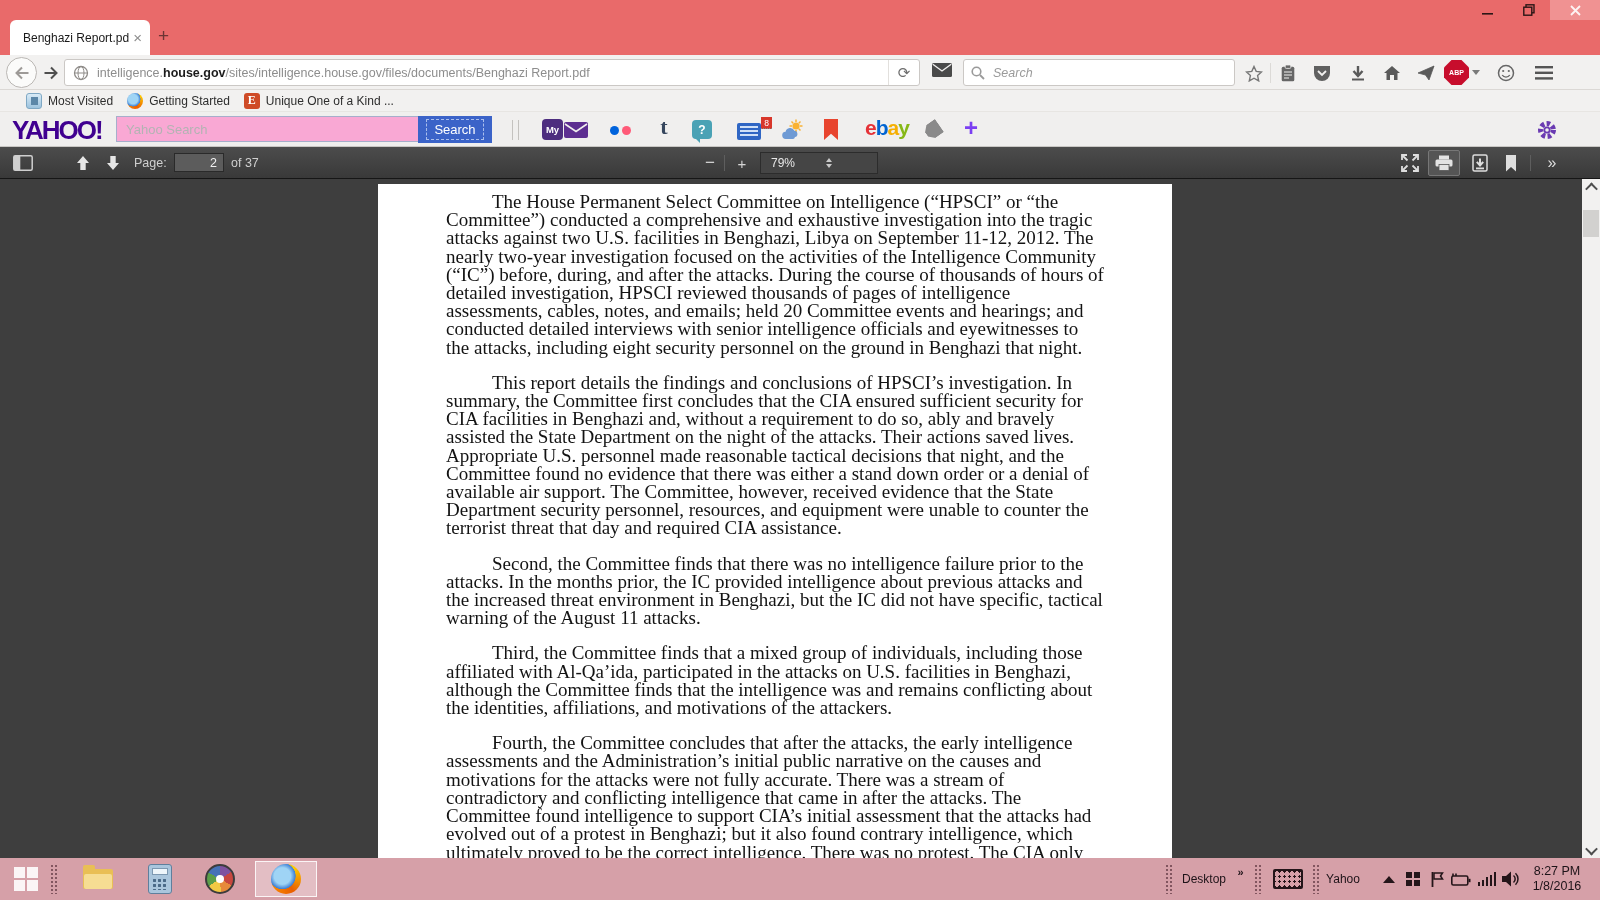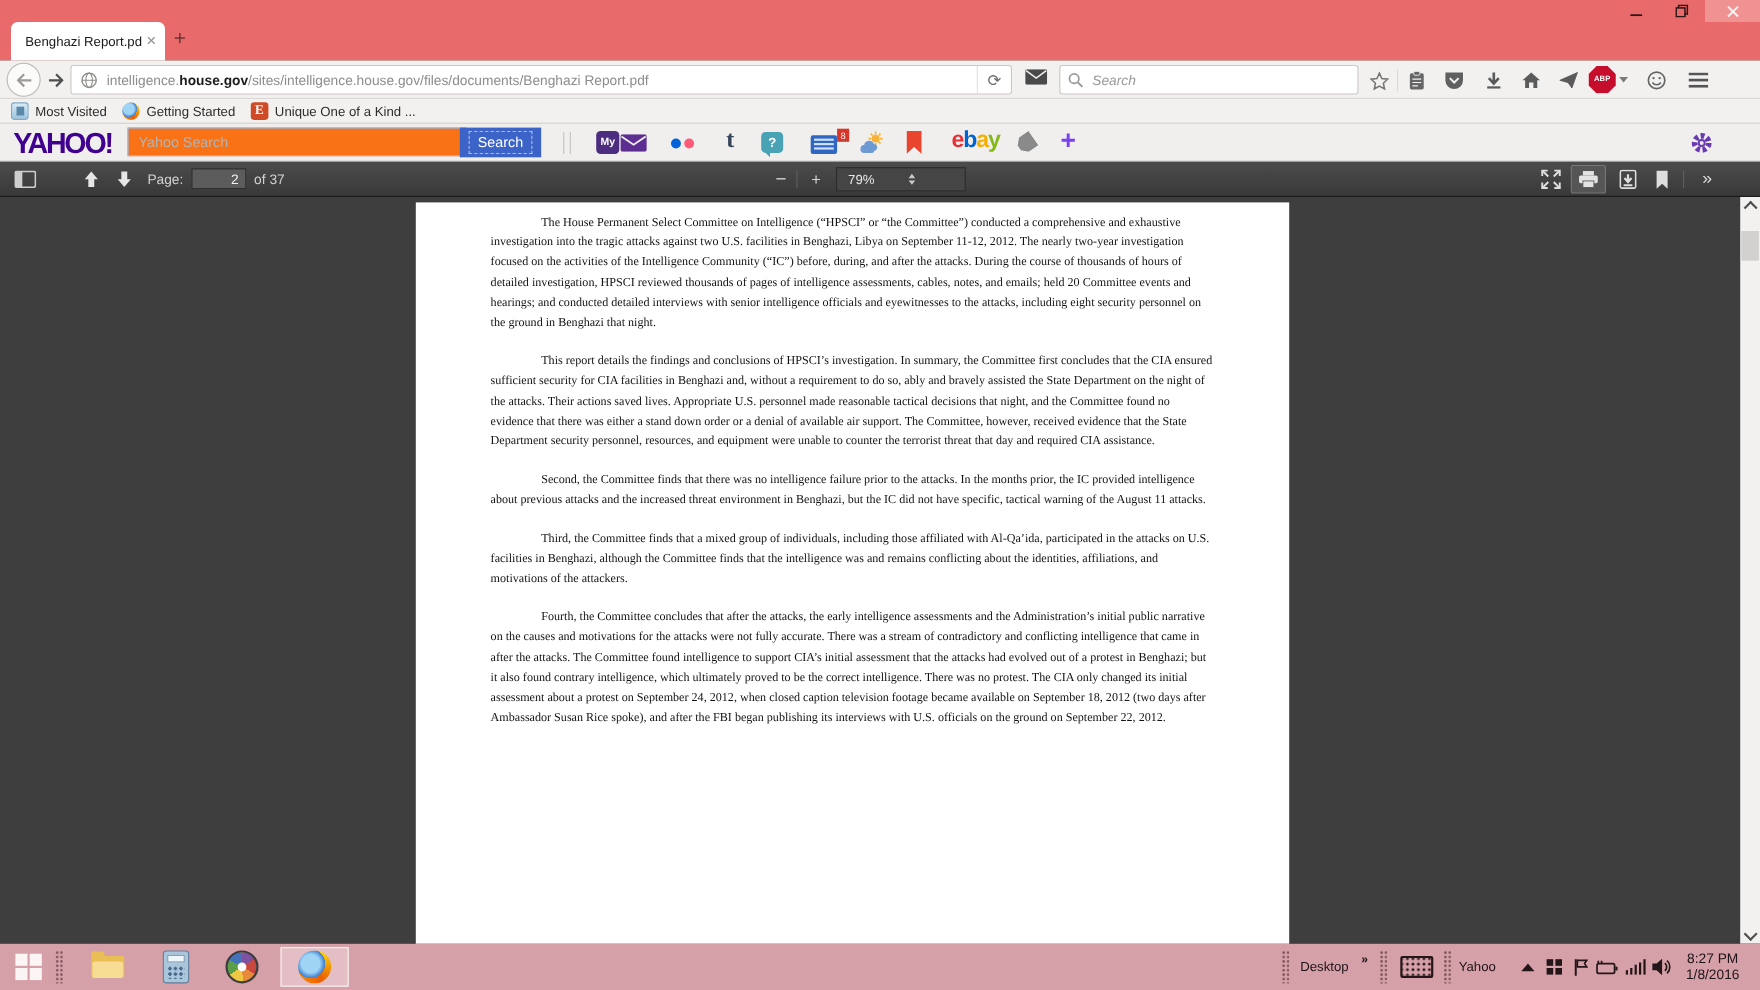--- a/index.html
+++ b/index.html
@@ -42,33 +42,33 @@
   .navicon{position:absolute;top:7px;width:24px;height:22px;display:flex;align-items:center;justify-content:center;}
   .navsep{position:absolute;top:8px;width:1px;height:20px;background:#dcdad7;}
   #abp-btn{position:absolute;left:1444px;top:5px;display:flex;align-items:center;}
   #abp-badge{width:25px;height:25px;background:#c70d2c;color:#fff;font-size:7px;font-weight:bold;
     display:flex;align-items:center;justify-content:center;
     clip-path:polygon(30% 0,70% 0,100% 30%,100% 70%,70% 100%,30% 100%,0 70%,0 30%);}
   .caret-down{width:0;height:0;border-left:4px solid transparent;border-right:4px solid transparent;
     border-top:5px solid #7a7a7a;margin-left:3px;}
   
   #bookmarksbar{left:0;top:90px;width:1600px;height:22px;background:#f2f1f0;border-bottom:1px solid #e7e5e2;
-    box-sizing:border-box;display:flex;align-items:center;padding-left:8px;}
+    box-sizing:border-box;display:flex;align-items:center;padding-left:24px;}
   .bm-item{display:flex;align-items:center;gap:6px;font-size:12px;color:#2e2e2e;padding:0 12px 0 2px;}
   .bm-ico{width:16px;height:16px;border-radius:3px;display:flex;align-items:center;justify-content:center;}
   #bm-ico-mv{background:linear-gradient(#d9ebf7,#9cc3de);border:1px solid #7fa8c4;box-sizing:border-box;}
   #bm-ico-mv span{width:7px;height:8px;background:#5b87a8;}
   #bm-ico-ff{border-radius:50%;background:radial-gradient(circle at 38% 38%,#9fd4f5 0 34%,#3d7fd4 52%,transparent 54%),
     conic-gradient(from 160deg,#e95f00,#ff9500,#ffcf00,#e95f00);}
   #bm-ico-etsy{background:#cf4b27;color:#fff;font-family:"Liberation Serif",serif;font-weight:bold;font-size:12px;}
   
   #yahoobar{left:0;top:112px;width:1600px;height:35px;background:#f0efee;border-bottom:1px solid #c9c7c4;box-sizing:border-box;}
   #yahoo-logo{position:absolute;left:12px;top:3px;font-size:26px;font-weight:bold;color:#400090;
     letter-spacing:-2px;transform:scaleY(1.02);}
-  #yahoo-search{position:absolute;left:116px;top:4px;width:308px;height:26px;border:1px solid #a6aecb;background:#f97316;
+  #yahoo-search{position:absolute;left:116px;top:4px;width:308px;height:26px;border:1px solid #a6aecb;background:#f9a8d4;
     box-sizing:border-box;display:flex;align-items:center;}
   #yahoo-search input{border:0;outline:0;width:270px;padding-left:9px;font-size:13px;color:#444;background:transparent;
     font-family:"Liberation Sans",sans-serif;}
   #yahoo-search input::placeholder{color:#b3b3b3;}
   #yahoo-search-btn{position:absolute;left:418px;top:4px;width:74px;height:27px;background:#3b63c8;border:0;
     display:flex;align-items:center;justify-content:center;}
   #yahoo-search-btn span{color:#fff;font-size:13px;border:1px dashed #a9bdec;padding:2px 7px;}
   #ysep{position:absolute;left:512px;top:8px;width:5px;height:20px;
     border-left:1px solid #c4c2bf;border-right:1px solid #c4c2bf;}
   .y-icon{position:absolute;top:6px;width:26px;height:24px;display:flex;align-items:center;justify-content:center;}
@@ -111,21 +111,21 @@
   .spinner i{width:0;height:0;border-left:3.5px solid transparent;border-right:3.5px solid transparent;}
   .spin-up{border-bottom:4px solid #c9c9c9;}
   .spin-dn{border-top:4px solid #c9c9c9;}
   #print-btn{left:1428px;width:32px;height:26px;top:3px;border:1px solid #777;background:#555;border-radius:2px;box-sizing:border-box;}
   #rt-sep{position:absolute;left:1530px;top:8px;width:1px;height:16px;background:#5e5e5e;}
   #more-btn{left:1538px;width:26px;font-size:16px;color:#dcdcdc;letter-spacing:-2px;}
   
   #viewer{left:0;top:179px;width:1600px;height:679px;background:#3e3e3e;overflow:hidden;}
   #pdf-page{position:absolute;left:378px;top:5px;width:794px;height:760px;background:#fff;
     padding:9px 67px 0 68px;box-sizing:border-box;}
-  .doc{font-family:"Liberation Serif",serif;font-size:11px;line-height:18.2px;color:#131313;
+  .doc{font-family:"Liberation Serif",serif;font-size:19px;line-height:18.2px;color:#131313;
     margin:0 0 17px 0;text-indent:46px;text-align:left;}
   #scrollbar{position:absolute;right:0;top:0;width:18px;height:679px;background:#f2f1f0;}
   .sb-btn{position:absolute;left:0;width:18px;height:16px;display:flex;align-items:center;justify-content:center;}
   .chev{width:7px;height:7px;border-left:2px solid #4e4e4e;border-top:2px solid #4e4e4e;}
   #sb-up .chev{transform:rotate(45deg) translate(1px,1px);}
   #sb-dn{bottom:0;}
   #sb-dn .chev{transform:rotate(225deg) translate(1px,1px);}
   #sb-thumb{position:absolute;left:1px;top:31px;width:16px;height:27px;background:#d2d1cf;}
   
   #taskbar{left:0;top:858px;width:1600px;height:42px;background:#d6a0a8;color:#1e1318;}

